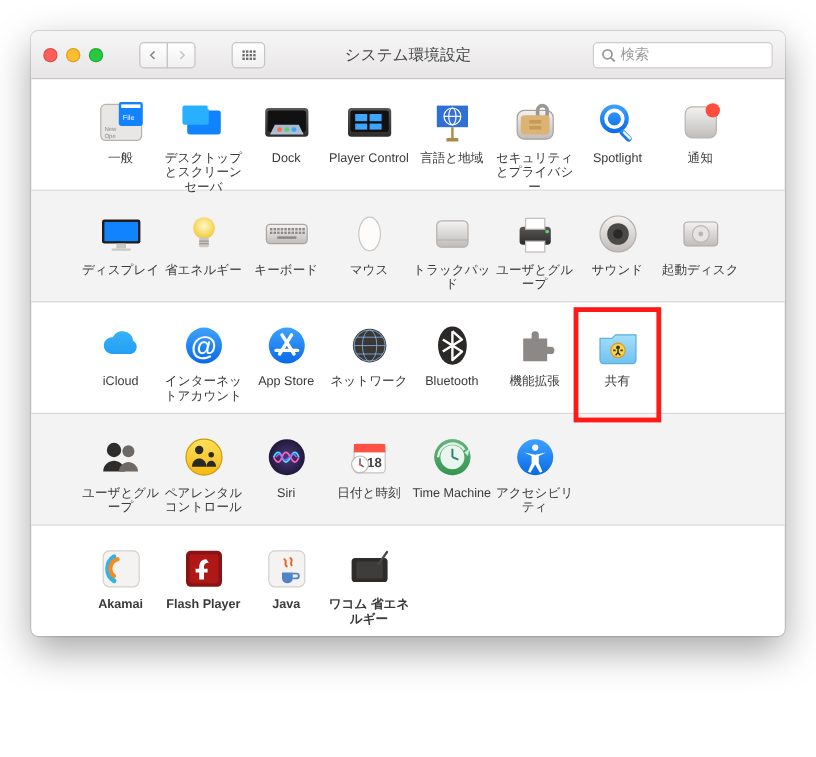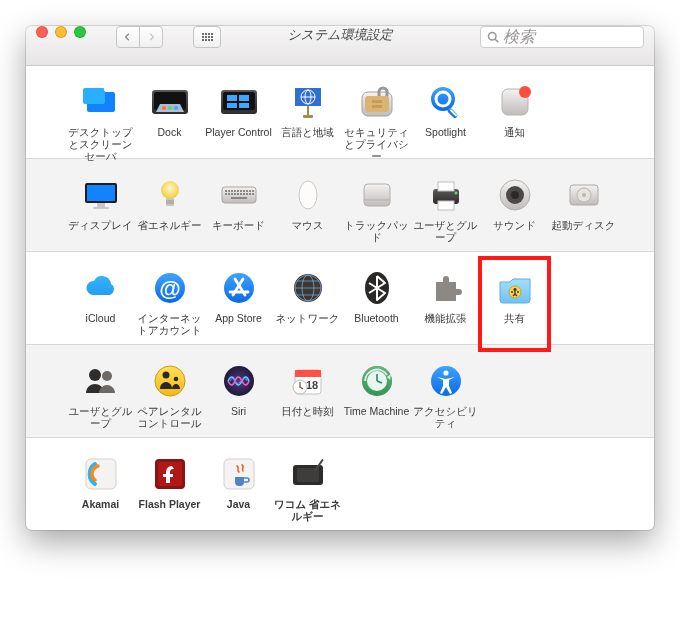--- a/index.html
+++ b/index.html
@@ -1,31 +1,31 @@
 <!DOCTYPE html>
 <html><head>
 <meta charset="utf-8">
 <style>
   * { box-sizing: border-box; margin:0; padding:0; }
   body { font-family: -apple-system, "Helvetica Neue", Arial, sans-serif; background:#fff; width:680px; height:631px; overflow:hidden; }
   .shadow-wrap { padding:26px 26px 34px 26px; }
   .window { width:628px; border-radius:6px; overflow:hidden; box-shadow:0 12px 32px rgba(0,0,0,.35), 0 0 0 1px rgba(0,0,0,.12); background:#fff; }
-  .titlebar { height:40px; background:linear-gradient(#f7f6f6,#e7e5e5); border-bottom:1px solid #c9c6c6; display:flex; align-items:flex-start; padding:0 10px; gap:24px; position:relative;font-style:italic; }
+  .titlebar { height:40px; background:linear-gradient(#f7f6f6,#e7e5e5); border-bottom:1px solid #c9c6c6; display:flex; align-items:center; padding:0 10px; gap:24px; position:relative; }
   .traffic { display:flex; gap:7px; }
   .tl { width:12px; height:12px; border-radius:50%; border:0.5px solid rgba(0,0,0,.15); }
   .tl.close{ background:#ff5f57;} .tl.min{ background:#febc2e;} .tl.max{ background:#28c840;}
   .navseg { display:flex; margin-left:6px; }
   .navbtn { width:24px; height:22px; background:linear-gradient(#ffffff,#f1f0f0); border:1px solid #c7c4c4; color:#8b8888; font-size:12px; display:flex; align-items:center; justify-content:center; }
   .navbtn:first-child{ border-top-left-radius:4px; border-bottom-left-radius:4px;}
   .navbtn:last-child{ border-top-right-radius:4px; border-bottom-right-radius:4px; margin-left:-1px;}
   .gridbtn { width:28px; height:22px; margin-left:6px; background:linear-gradient(#ffffff,#f1f0f0); border:1px solid #c7c4c4; border-radius:4px; display:flex; align-items:center; justify-content:center; }
   .griddots { display:grid; grid-template-columns:repeat(4,2px); grid-auto-rows:2px; gap:1px; }
   .griddots span{ background:#6e6b6b; width:2px; height:2px; }
   .title { position:absolute; left:0; right:0; text-align:center; font-size:13px; color:#444; pointer-events:none; font-weight:500;}
-  .search { margin-left:auto; width:164px; height:22px; background:#fff; border:1px solid #cfcccc; border-radius:4px; display:flex; align-items:center; padding:0 6px; color:#9a9797; font-size:16px; gap:4px;}
+  .search { margin-left:auto; width:150px; height:22px; background:#fff; border:1px solid #cfcccc; border-radius:4px; display:flex; align-items:center; padding:0 6px; color:#9a9797; font-size:12px; gap:4px;}
   .search svg { width:12px; height:12px; fill:none; stroke:#9a9797; stroke-width:2;}
   .section { border-bottom:1px solid #d9d7d7; padding:14px 4px 6px 4px; }
   .section.alt { background:#f4f3f3; }
   .section:last-child{ border-bottom:none;font-weight:bold;}
   .row { display:flex; }
   .cell { width:69px; margin:0 0px; display:flex; flex-direction:column; align-items:center; text-align:center; cursor:default; position:relative;}
   .cell.highlight::after{ content:""; position:absolute; top:-10px; left:-2px; right:-2px; height:88px; border:4px solid #ff1a1a; }
   .iconwrap { width:44px; height:44px; display:flex; align-items:center; justify-content:center; }
   .label { font-size:10.5px; color:#3b3939; line-height:1.15; margin-top:2px; height:26px; }
   
@@ -78,20 +78,33 @@
             <line x1="11" y1="11" x2="15" y2="15"></line>
           </svg>
       <span>検索</span>
     </div>
   </div>
 
   <div id="sections">
         <div class="section">
           <div class="row">
             <div style="width: 36px;"></div>
+            <div class="cell">
+              <div class="iconwrap">
+                <svg class="icon" viewBox="0 0 40 40">
+                  <rect x="3" y="5" width="34" height="30" rx="4" fill="#e9e7e5" stroke="#b6b3b1"></rect>
+                  <rect x="18" y="3" width="20" height="20" rx="2" fill="#1183ff"></rect>
+                  <rect x="20" y="5" width="16" height="3" fill="#fff"></rect>
+                  <text x="31" y="18" font-size="6" fill="#fff" text-anchor="end">File</text>
+                  <text x="6" y="27" font-size="5" fill="#888">New</text>
+                  <text x="6" y="33" font-size="5" fill="#888">Ope</text>
+                </svg>
+              </div>
+              <div class="label">一般</div>
+            </div>
             <div class="cell">
               <div class="iconwrap">
                 <svg class="icon" viewBox="0 0 40 40">
                   <rect x="6" y="10" width="28" height="20" rx="2" fill="#1183ff"></rect>
                   <rect x="2" y="6" width="22" height="16" rx="2" fill="#28b0ff"></rect>
                   <rect x="23" y="4" width="5" height="5" fill="#fff" opacity="0.9"></rect>
                 </svg>
               </div>
               <div class="label">デスクトップとスクリーンセーバ</div>
             </div>

